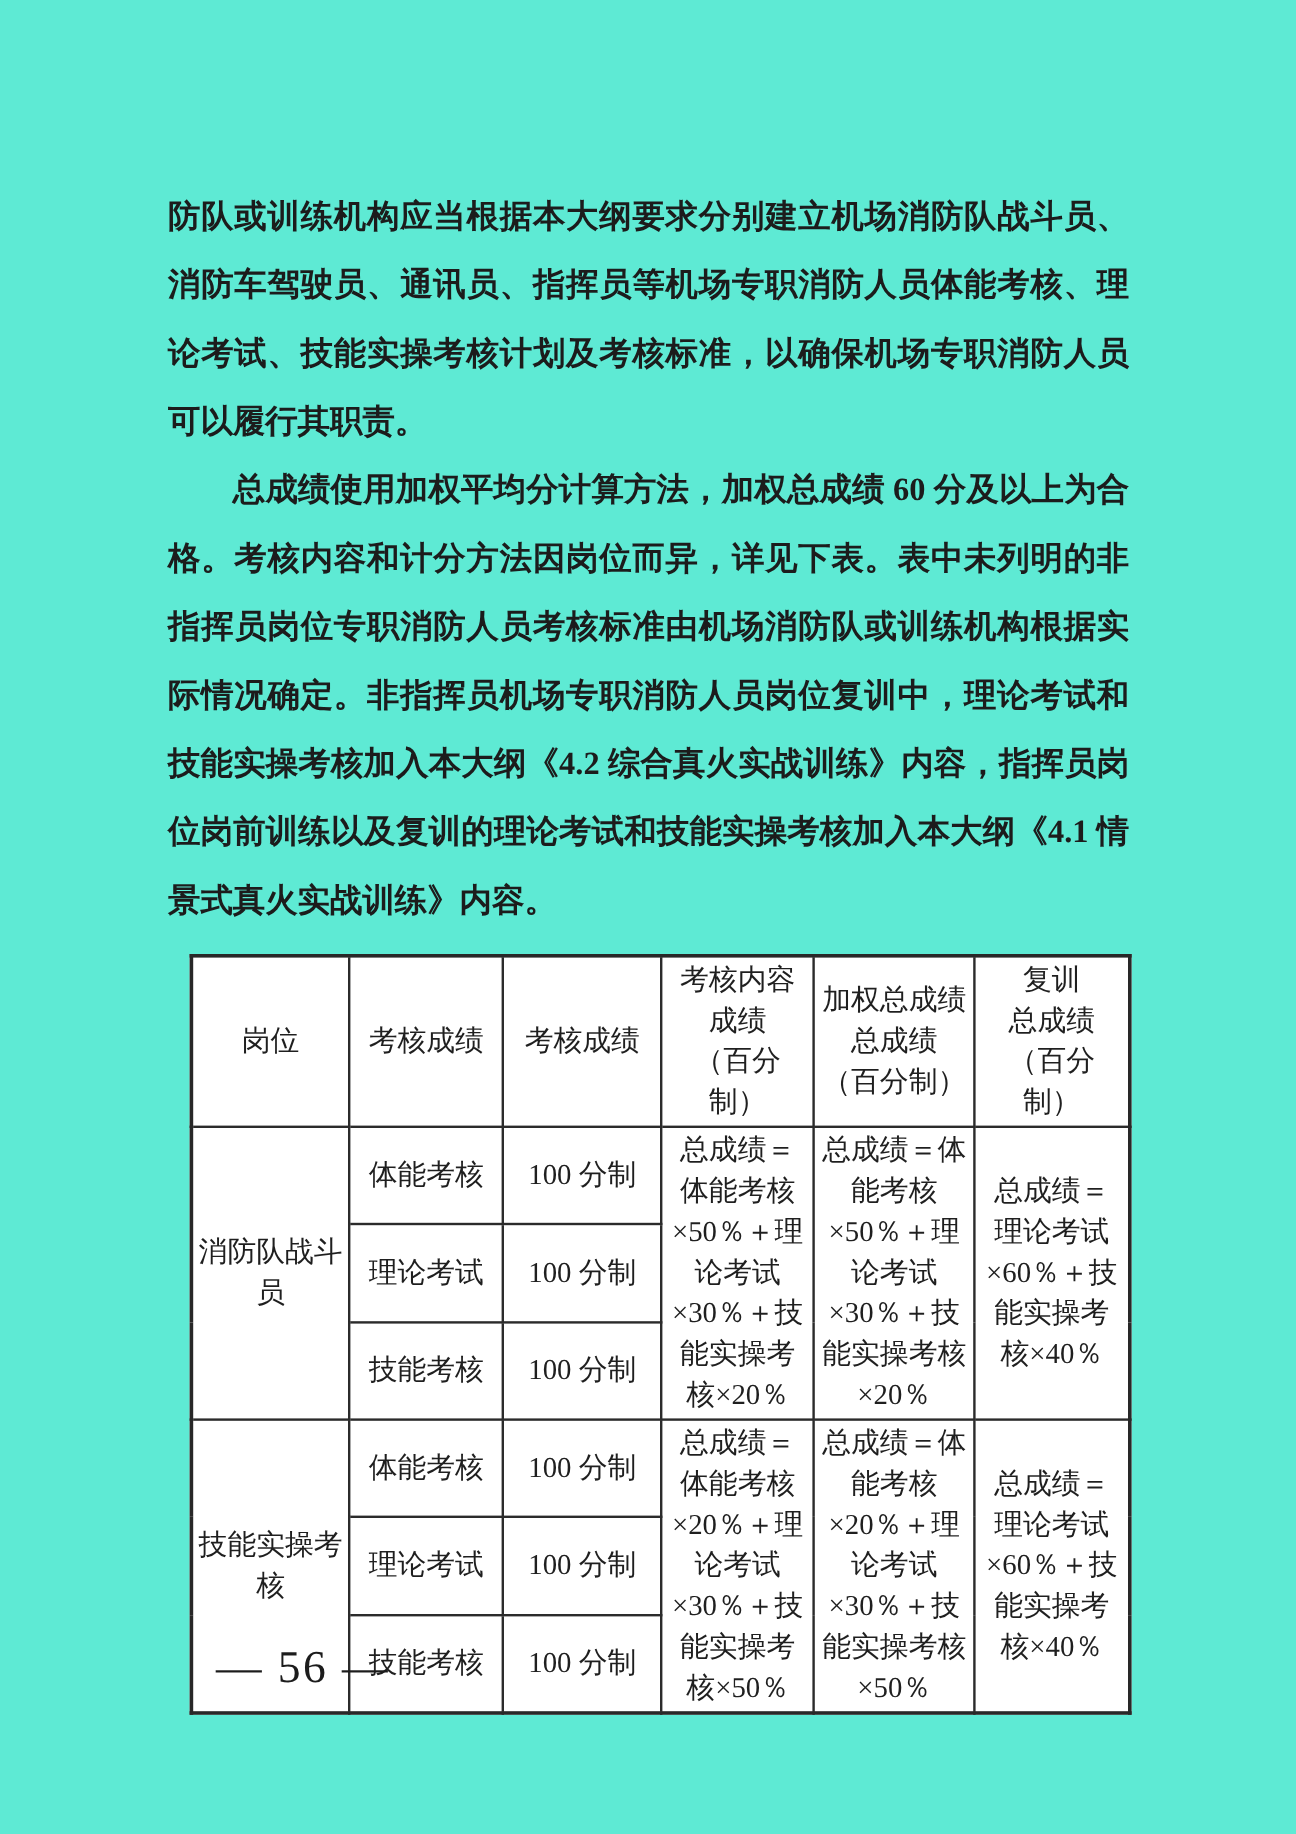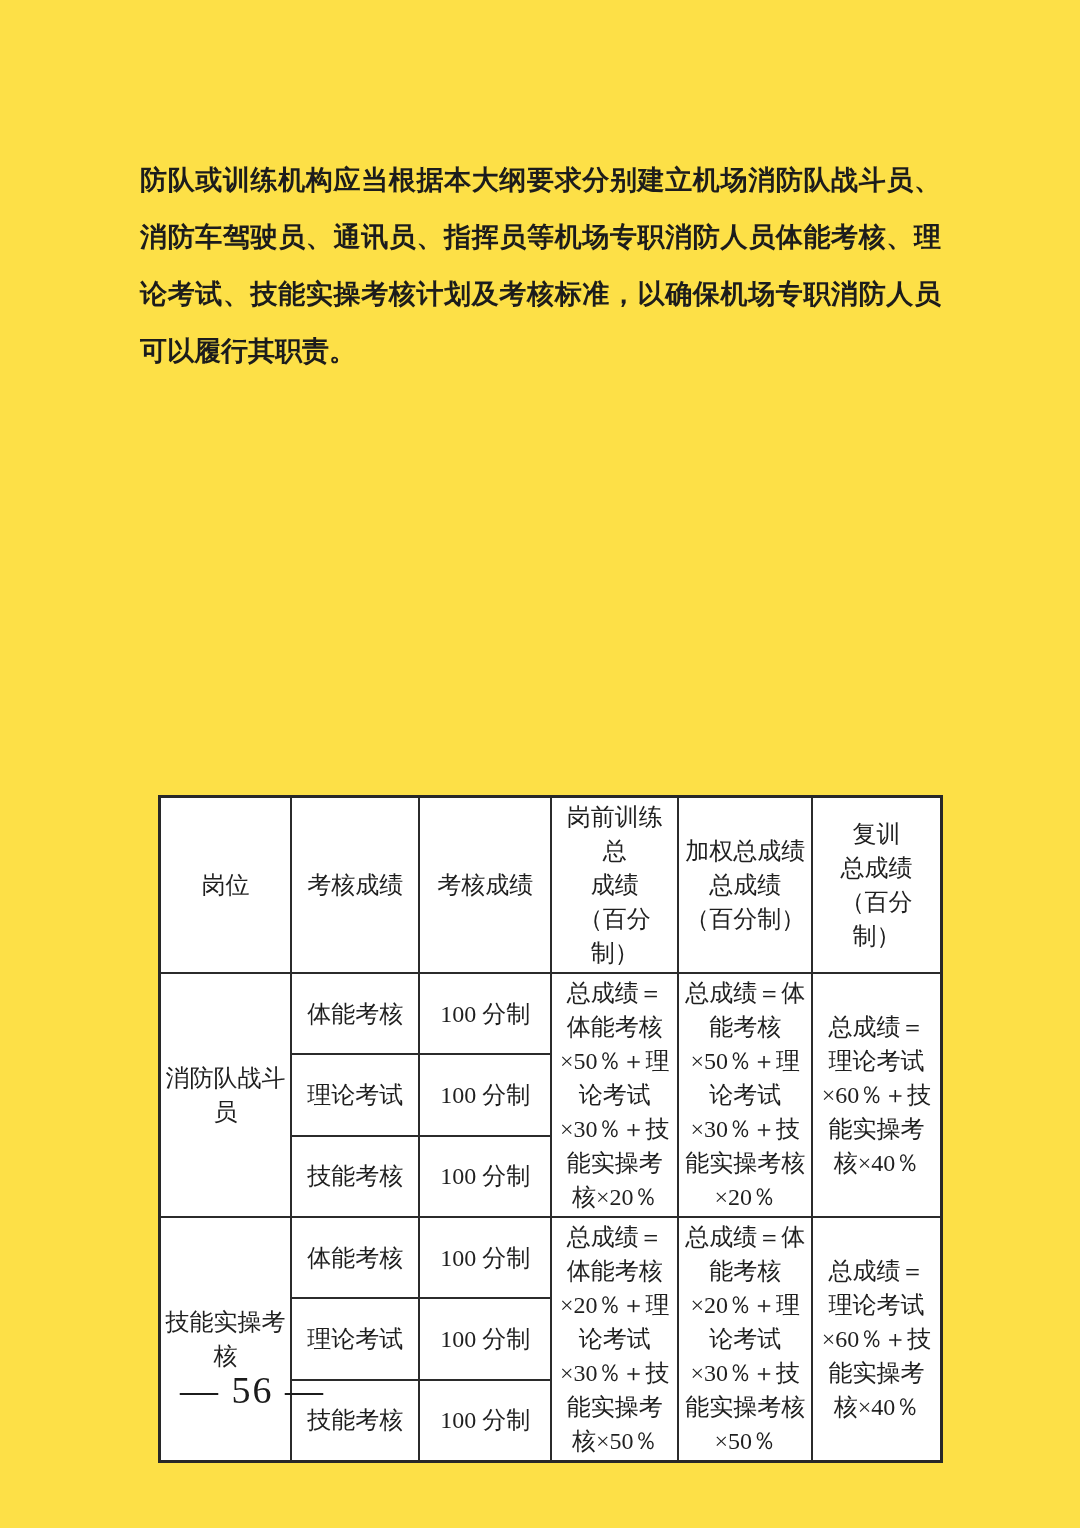--- a/index.html
+++ b/index.html
@@ -4,21 +4,21 @@
 <style>
   html, body { margin: 0; padding: 0; }
   body {
     width: 1080px; height: 1528px;
     background: #f4f4f4;
     font-family: "Liberation Serif", "DejaVu Serif", serif;
   }
   .page {
     position: relative;
     width: 1080px; height: 1528px;
-    background: #fde047;
+    background: #5eead4;
     overflow: hidden;
     color: #1c1c1c;
   }
   .content {
     position: absolute;
     left: 140px; top: 152px;
     width: 801px;
   }
   .para {
     margin: 0;
@@ -73,37 +73,38 @@
     color: #1c1c1c;
   }
 </style>
 </head>
 <body>
 
 <div class="page">
 
   <div class="content">
     <p class="para">防队或训练机构应当根据本大纲要求分别建立机场消防队战斗员、消防车驾驶员、通讯员、指挥员等机场专职消防人员体能考核、理论考试、技能实操考核计划及考核标准，以确保机场专职消防人员可以履行其职责。</p>
+    <p class="para indent">总成绩使用加权平均分计算方法，加权总成绩 60 分及以上为合格。考核内容和计分方法因岗位而异，详见下表。表中未列明的非指挥员岗位专职消防人员考核标准由机场消防队或训练机构根据实际情况确定。非指挥员机场专职消防人员岗位复训中，理论考试和技能实操考核加入本大纲《4.2 综合真火实战训练》内容，指挥员岗位岗前训练以及复训的理论考试和技能实操考核加入本大纲《4.1 情景式真火实战训练》内容。</p>
   </div>
 
   <table class="assessment">
     <colgroup>
       <col style="width:131px">
         <col style="width:128px">
         <col style="width:131px">
       <col style="width:127px">
         <col style="width:133px">
         <col style="width:129px">
     </colgroup>
     <thead>
       <tr>
         <th>岗位</th>
         <th>考核成绩</th>
         <th>考核成绩</th>
-        <th>岗前训练总
+        <th>考核内容
 成绩
 （百分制）</th>
         <th>加权总成绩
 总成绩
 （百分制）</th>
         <th>复训
 总成绩
 （百分制）</th>
       </tr>
     </thead>

